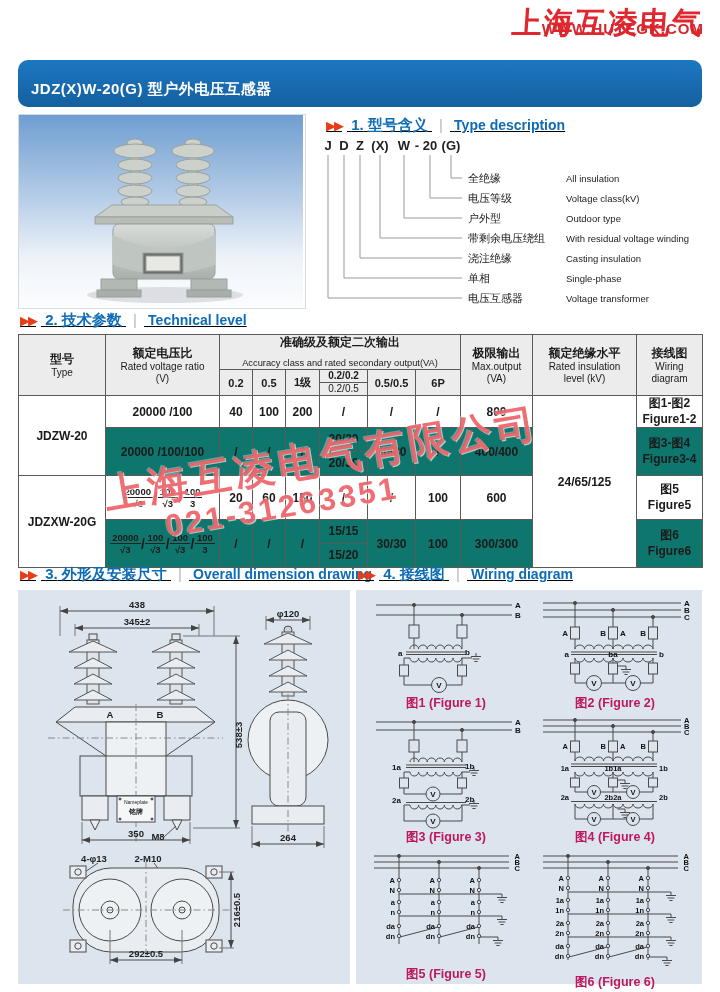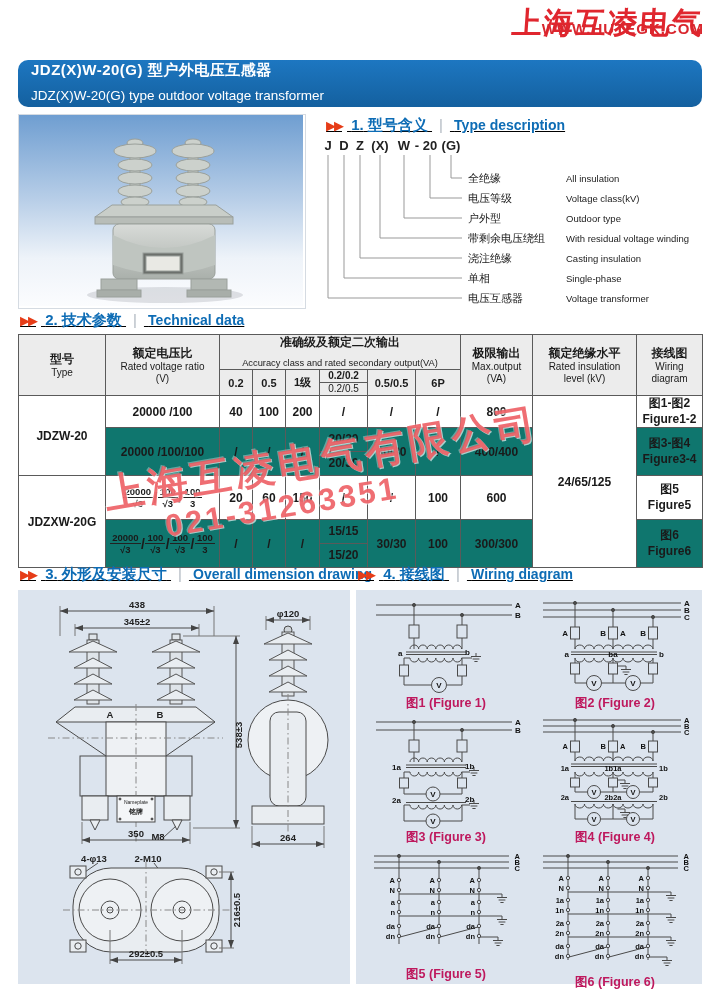--- a/index.html
+++ b/index.html
@@ -5,21 +5,21 @@
   html,body{margin:0;padding:0;background:#fff;}
   body{font-family:"Liberation Sans","DejaVu Sans",sans-serif;}
   .page{position:relative;width:720px;height:992px;background:#fff;overflow:hidden;}
 
   
   .logo{position:absolute;top:3px;right:16px;color:#e0262e;font-size:30px;font-weight:bold;letter-spacing:2px;transform:skewX(-4deg);}
   .siteurl{position:absolute;top:20px;right:16px;color:#d9262e;font-size:15px;font-weight:bold;letter-spacing:1px;}
 
   
   .titlebar{position:absolute;left:18px;top:60px;width:684px;height:47px;border-radius:10px;
-    background:linear-gradient(180deg,#1d77c1 0%,#14609f 100%);color:#fff;box-sizing:border-box;padding:1px 0 0 13px;}
+    background:linear-gradient(180deg,#1d77c1 0%,#14609f 100%);color:#fff;box-sizing:border-box;padding:20px 0 0 13px;}
   .titlebar .t-cn{font-size:15px;font-weight:bold;letter-spacing:.5px;}
   .titlebar .t-en{font-size:13.5px;margin-top:8px;}
 
   
   .sec-title{position:absolute;white-space:nowrap;font-size:15px;text-decoration:underline;}
   .sec-title .arr{color:#e63c17;font-size:13px;letter-spacing:-2px;margin-right:5px;}
   .sec-title .no,.sec-title .cn{color:#0d6cb5;font-weight:bold;}
   .sec-title .dv{color:#b0b8c0;margin:0 7px;font-weight:normal;}
   .sec-title .en{color:#0d6cb5;font-weight:bold;font-size:14px;}
 
@@ -201,21 +201,21 @@
         <text x="246" y="164">Voltage transformer</text>
       </g>
     </svg>
   </div>
 
   <div class="sec-title" style="left:20px;top:311px;">
     <span class="arr">▶▶</span>
     <span class="no">2.</span>
     <span class="cn">技术参数</span>
     <span class="dv">|</span>
-    <span class="en">Technical data</span>
+    <span class="en">Technical level</span>
   </div>
 
   <div class="tech-wrap">
     <table class="tech">
       <colgroup>
         <col style="width:87px">
           <col style="width:114px">
           <col style="width:33px">
           <col style="width:33px">
         <col style="width:34px">

